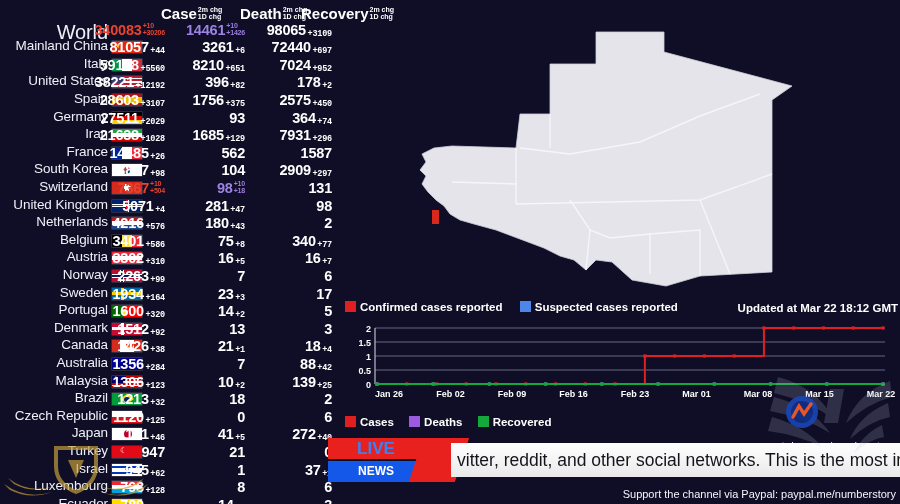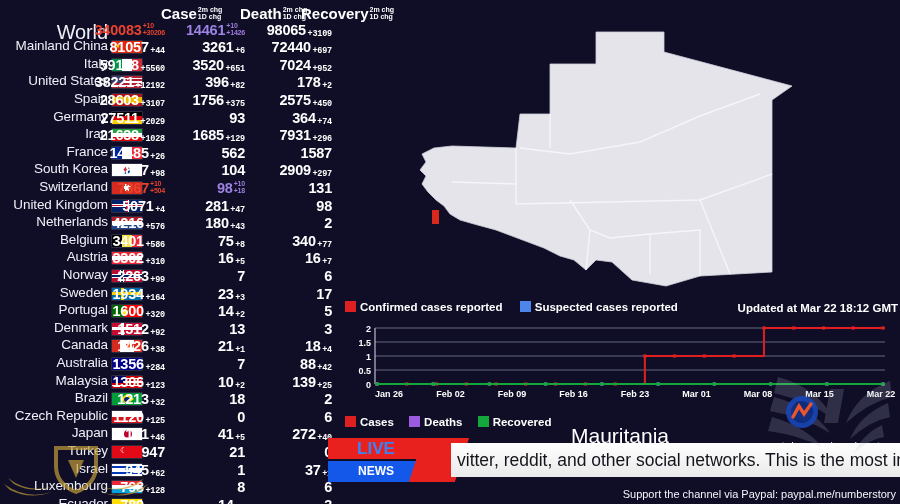--- a/index.html
+++ b/index.html
@@ -119,21 +119,21 @@
             <span style="position:absolute;left:3px;top:1.5px;color:#ffde00;font-size:6px;line-height:6px">★</span>
           </div>
           <div class="num case"><span>81057</span><span class="d">+44</span></div>
           <div class="num death"><span>3261</span><span class="d">+6</span></div>
           <div class="num recov"><span>72440</span><span class="d">+697</span></div>
         </div>
         <div class="row" style="top: 55.7px;">
           <div class="cname">Italy</div>
           <div class="flag" style="background:linear-gradient(90deg,#009246 33.3%,#fff 33.3% 66.6%,#ce2b37 66.6%);position:absolute"></div>
           <div class="num case"><span>59138</span><span class="d">+5560</span></div>
-          <div class="num death"><span>3520</span><span class="d">+651</span></div>
+          <div class="num death"><span>8210</span><span class="d">+651</span></div>
           <div class="num recov"><span>7024</span><span class="d">+952</span></div>
         </div>
         <div class="row" style="top: 73.3px;">
           <div class="cname">United States</div>
           <div class="flag" style="background:repeating-linear-gradient(#b22234 0 1.7px,#fff 1.7px 3.4px);position:absolute">
             <span style="position:absolute;left:0;top:0;width:12px;height:6.5px;background:#3c3b6e"></span>
           </div>
           <div class="num case"><span>38221</span><span class="d">+12192</span></div>
           <div class="num death"><span>396</span><span class="d">+82</span></div>
           <div class="num recov"><span>178</span><span class="d">+2</span></div>
@@ -458,21 +458,20 @@
         <span class="sw" id="sw-cases" style="background: rgb(224, 32, 32);"></span><span>Cases</span>
       </span>
       <span class="lg" style="margin-left:12px">
         <span class="sw" id="sw-deaths" style="background: rgb(154, 91, 224);"></span><span>Deaths</span>
       </span>
       <span class="lg" style="margin-left:12px">
         <span class="sw" id="sw-recov" style="background: rgb(20, 168, 60);"></span><span>Recovered</span>
       </span>
     </div>
 
-    <div id="country-label">Mauritania</div>
     <div id="yt">youtube.com/numberstory</div>
     <div id="support">Support the channel via Paypal: paypal.me/numberstory</div>
 
     <div id="ticker">
       <div id="tick-red"></div>
       <div id="tick-blue"></div>
       <div id="tick-slant"></div>
       <div id="tick-live">LIVE</div>
       <div id="tick-news">NEWS</div>
       <div id="tick-text">

